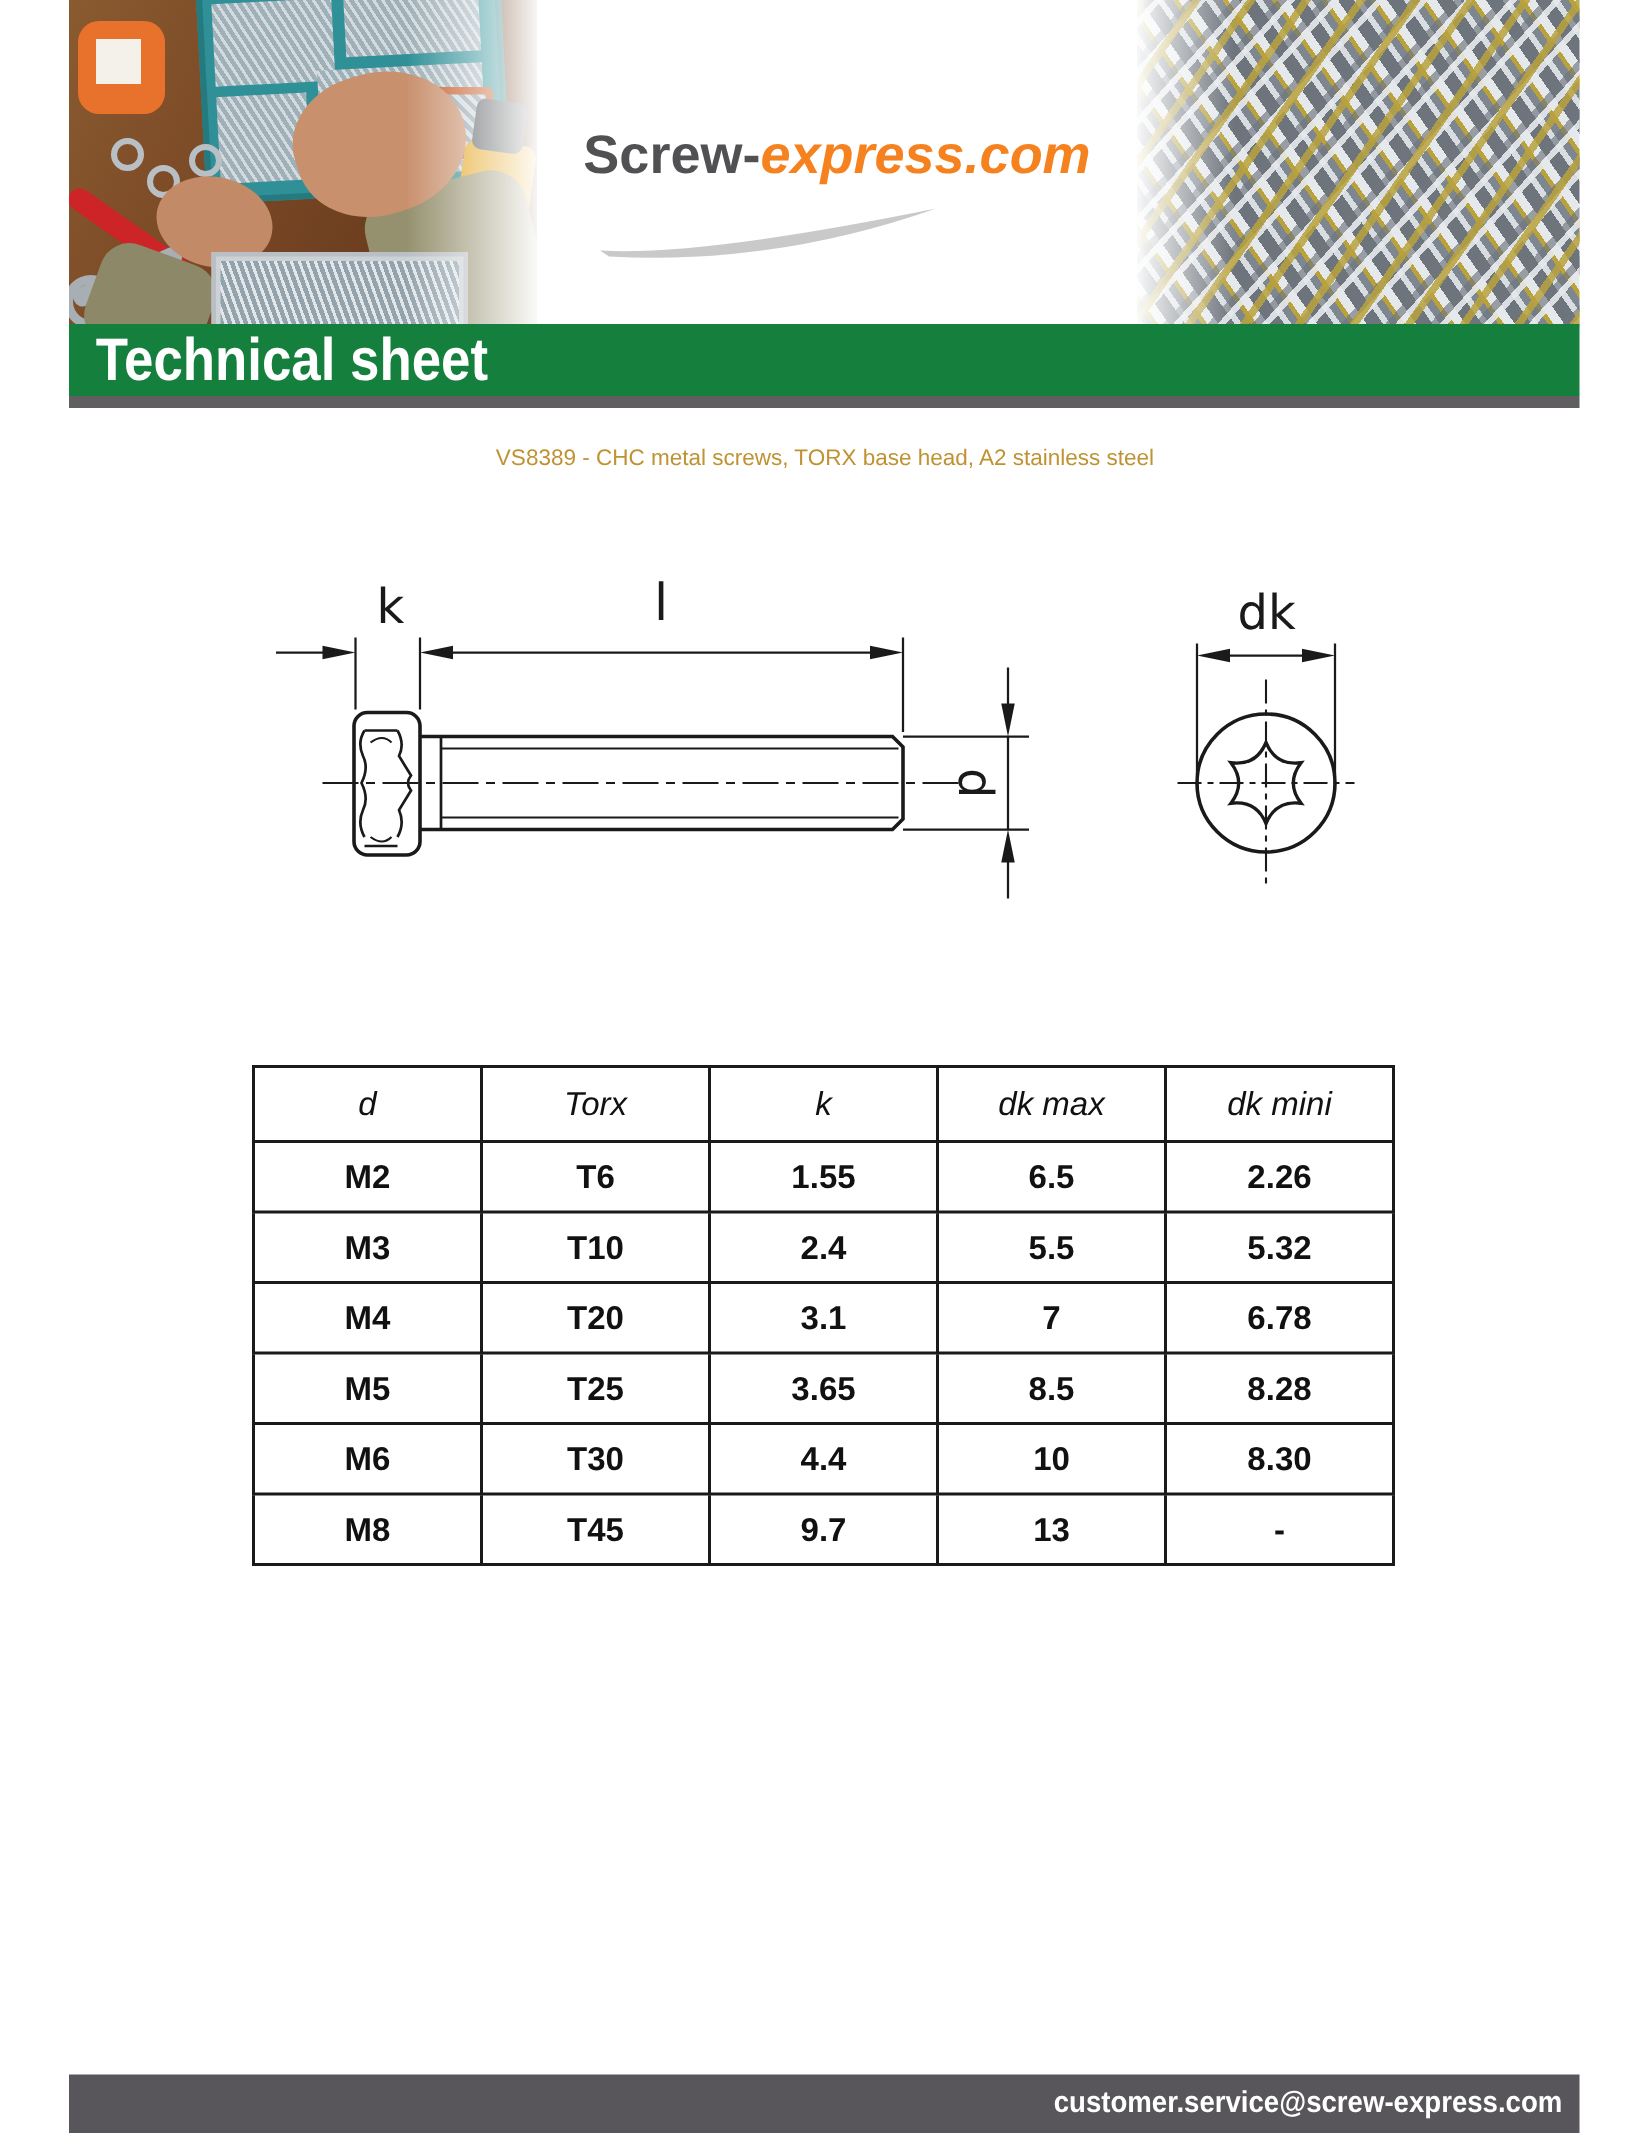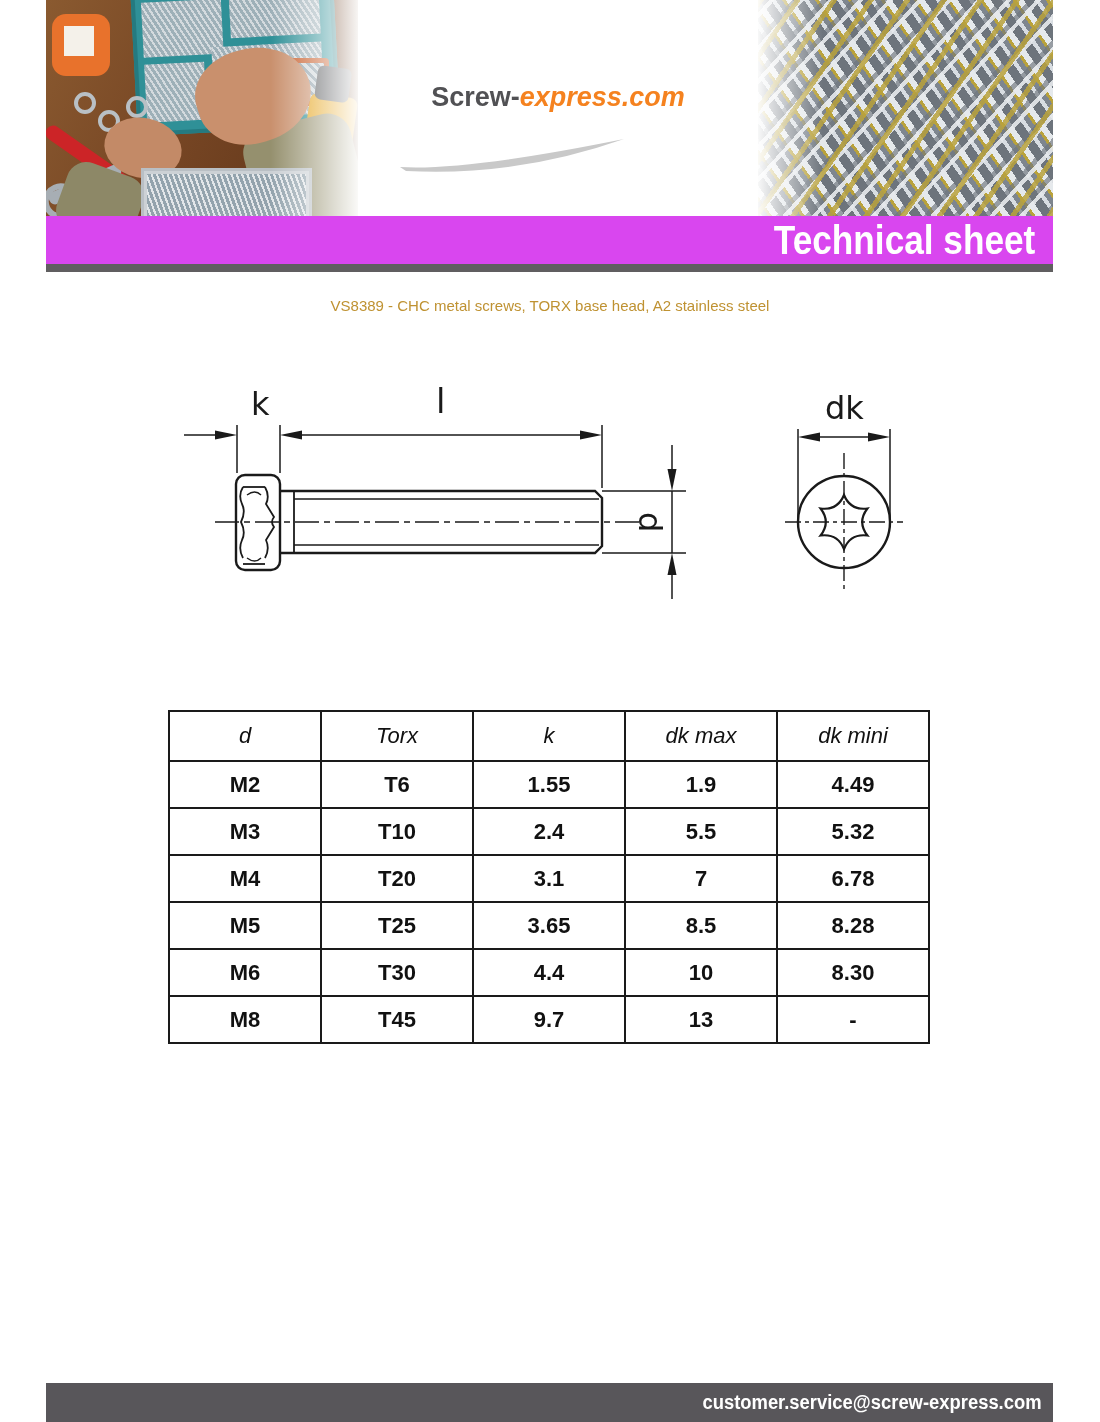--- a/index.html
+++ b/index.html
@@ -46,28 +46,28 @@
 
   .photo-right{left:758px;width:295px;background:
      repeating-linear-gradient(125deg,rgba(185,162,60,.85) 0 5px,rgba(143,122,34,0) 5px 30px),
      repeating-linear-gradient(-48deg,rgba(230,233,236,.9) 0 4px,rgba(110,117,125,.65) 4px 9px,rgba(180,186,192,.0) 9px 22px),
      repeating-linear-gradient(55deg,#d8dde2 0 4px,#7e868f 4px 9px,#b9a23c 9px 12px,#e5e9ec 12px 18px,#6d747c 18px 27px);}
   .photo-right .fade{position:absolute;left:0;top:0;right:0;bottom:0;
      background:linear-gradient(90deg,rgba(255,255,255,.95) 0%,rgba(255,255,255,0) 22%);}
 
   
   .logo{position:absolute;left:358px;top:0;width:400px;height:217px;text-align:center;}
-  .logo .line{position:absolute;left:0;right:0;top:82px;white-space:nowrap;font-size:27px;font-weight:bold;}
+  .logo .line{position:absolute;left:0;right:0;top:82px;white-space:nowrap;font-size:36px;font-weight:bold;}
   .logo .p1{color:#515154;}
   .logo .p2{color:#f5821f;font-style:italic;}
   .logo svg{position:absolute;left:38px;top:133px;}
 
   
-  .banner{position:absolute;left:46px;top:216px;width:1007px;height:48px;background:#d946ef;
-     display:flex;align-items:center;justify-content:flex-end;}
+  .banner{position:absolute;left:46px;top:216px;width:1007px;height:48px;background:#15803d;
+     display:flex;align-items:center;justify-content:flex-start;}
   .banner span{color:#ffffff;font-weight:bold;font-size:40px;letter-spacing:0px;
      display:inline-block;transform:scaleX(.88);}
   .strip{position:absolute;left:46px;top:264px;width:1007px;height:8px;background:#605e60;}
   .subtitle{position:absolute;left:0;top:297px;width:1100px;text-align:center;
      color:#bf9232;font-size:15px;}
 
   
   .drawing{position:absolute;left:170px;top:383px;}
   .drawing text{font-family:"DejaVu Sans",sans-serif;fill:#1a1a1a;}
 
@@ -206,22 +206,22 @@
           <th>k</th>
           <th>dk max</th>
           <th>dk mini</th>
         </tr>
     </thead>
     <tbody>
         <tr>
           <td>M2</td>
           <td>T6</td>
           <td>1.55</td>
-          <td>1.9</td>
-          <td>4.49</td>
+          <td>6.5</td>
+          <td>2.26</td>
         </tr>
         <tr>
           <td>M3</td>
           <td>T10</td>
           <td>2.4</td>
           <td>5.5</td>
           <td>5.32</td>
         </tr>
         <tr>
           <td>M4</td>

